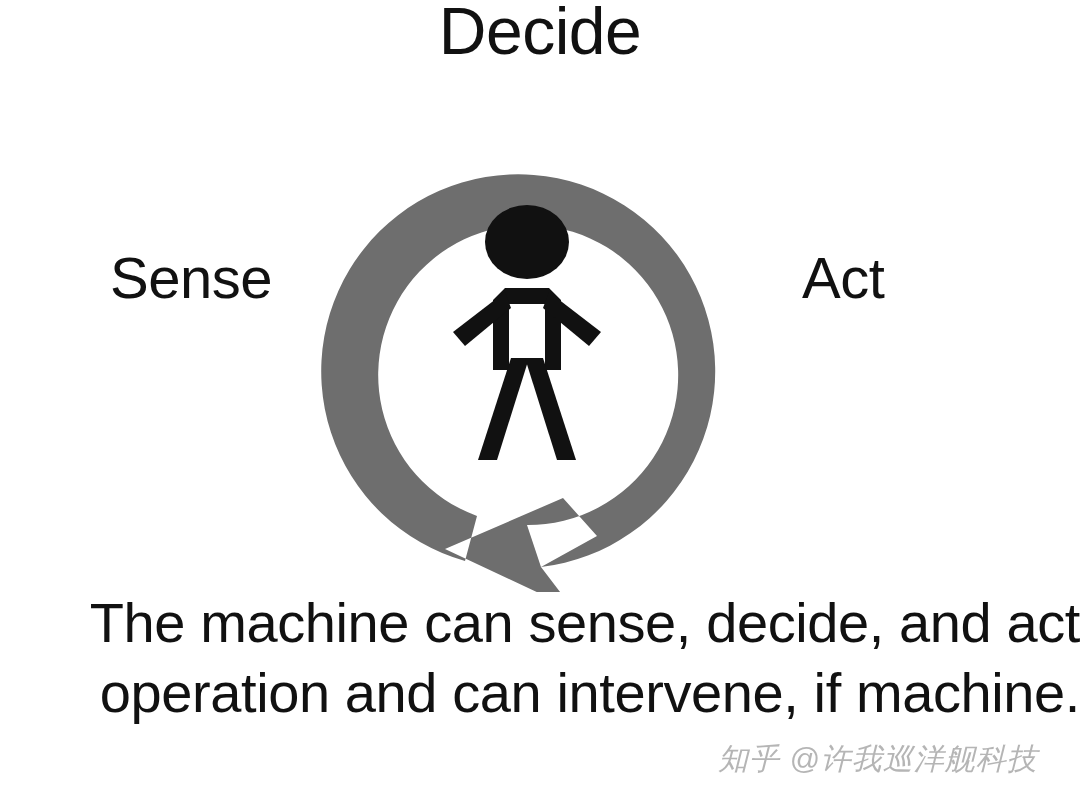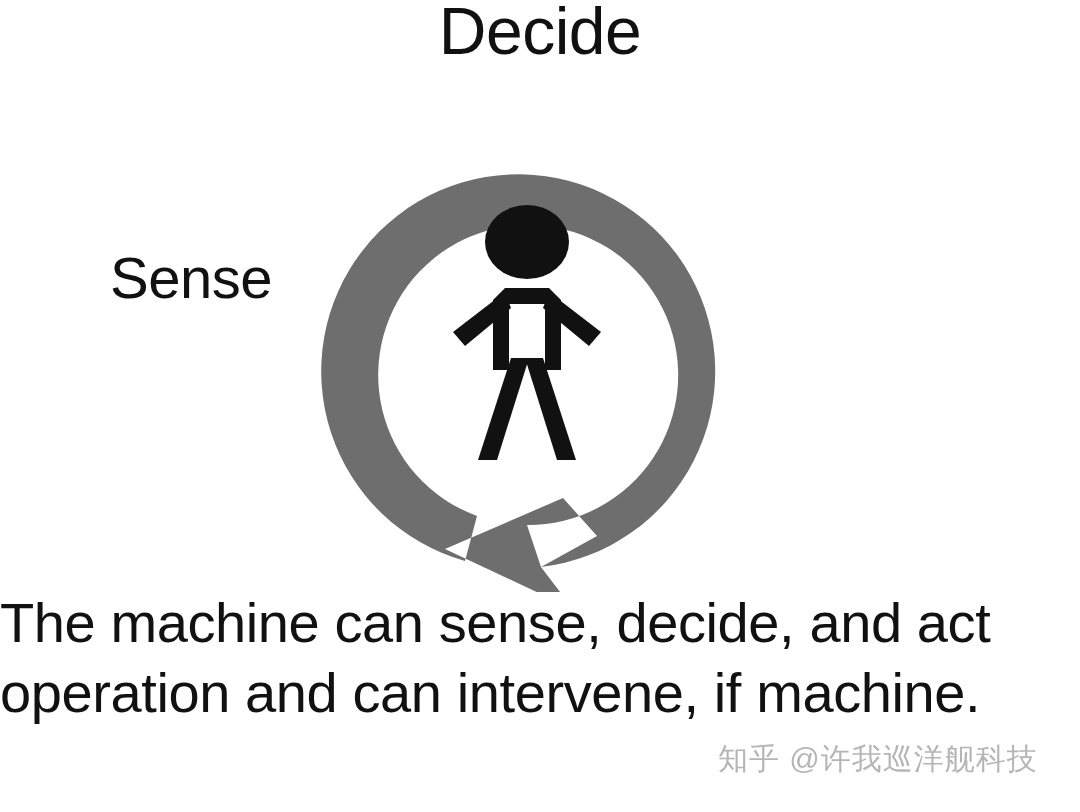--- a/index.html
+++ b/index.html
@@ -67,21 +67,21 @@
     width: 440px;
     height: 480px;
   }
 
   
   .caption {
     position: absolute;
     left: 0;
     top: 588px;
     width: 1080px;
-    text-align: left;
+    text-align: right;
     font-family: "Liberation Sans", sans-serif;
     font-size: 56px;
     line-height: 70px;
     color: #111111;
     letter-spacing: -0.4px;
   }
   .caption-line {
     display: block;
     white-space: nowrap;
   }
@@ -91,31 +91,33 @@
     position: absolute;
     left: 718px;
     top: 742px;
     font-family: "Liberation Sans", sans-serif;
     font-size: 30px;
     line-height: 34px;
     color: rgba(120,120,120,0.55);
     white-space: nowrap;
     pointer-events: none;
     letter-spacing: 1px;
+    font-style: italic;
   }
 </style>
 </head>
 <body>
 
 <div class="stage">
 
   <div class="label label-decide">Decide</div>
 
   <div class="label label-sense">Sense</div>
 
+  <div class="label label-act">Act</div>
 
   <div class="cycle-wrap">
     <svg class="cycle-svg" viewBox="0 0 440 480" xmlns="http://www.w3.org/2000/svg">
 
       <g>
         <path d="
                  M 236 455
                  A 197 197 0 1 0 160 449
                  L 172 404
                  A 150 150 0 1 1 222 413

